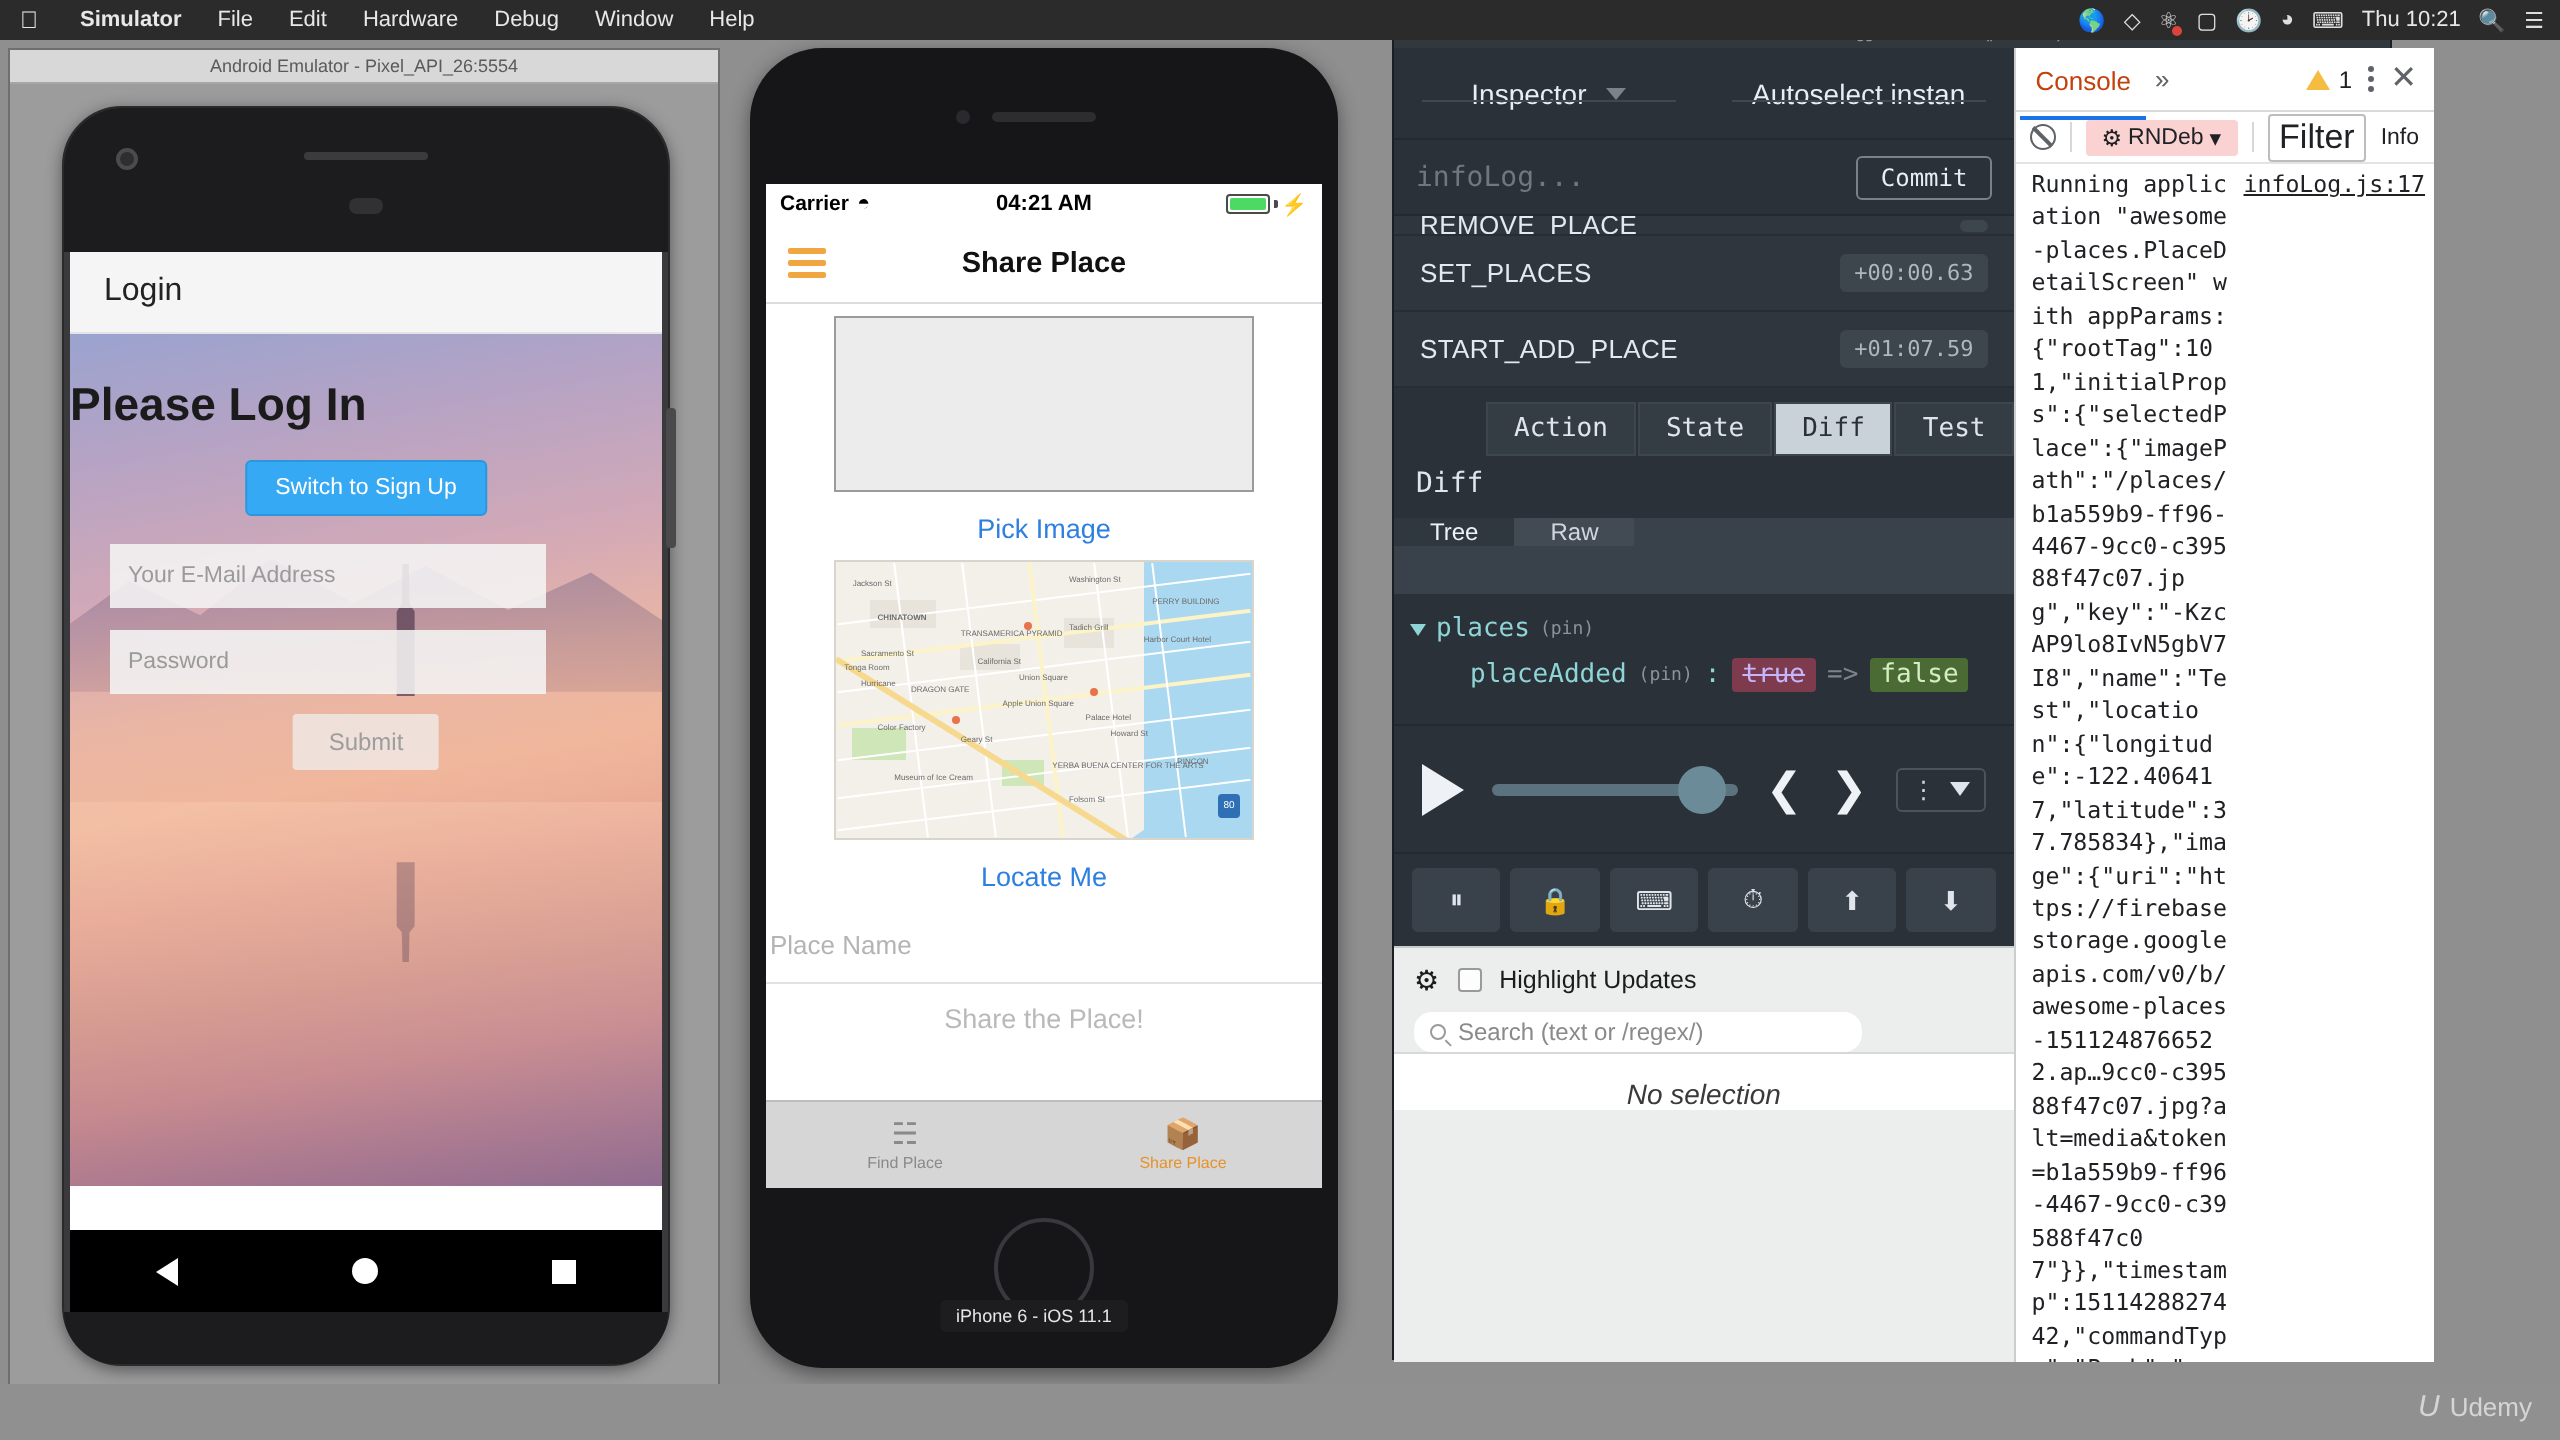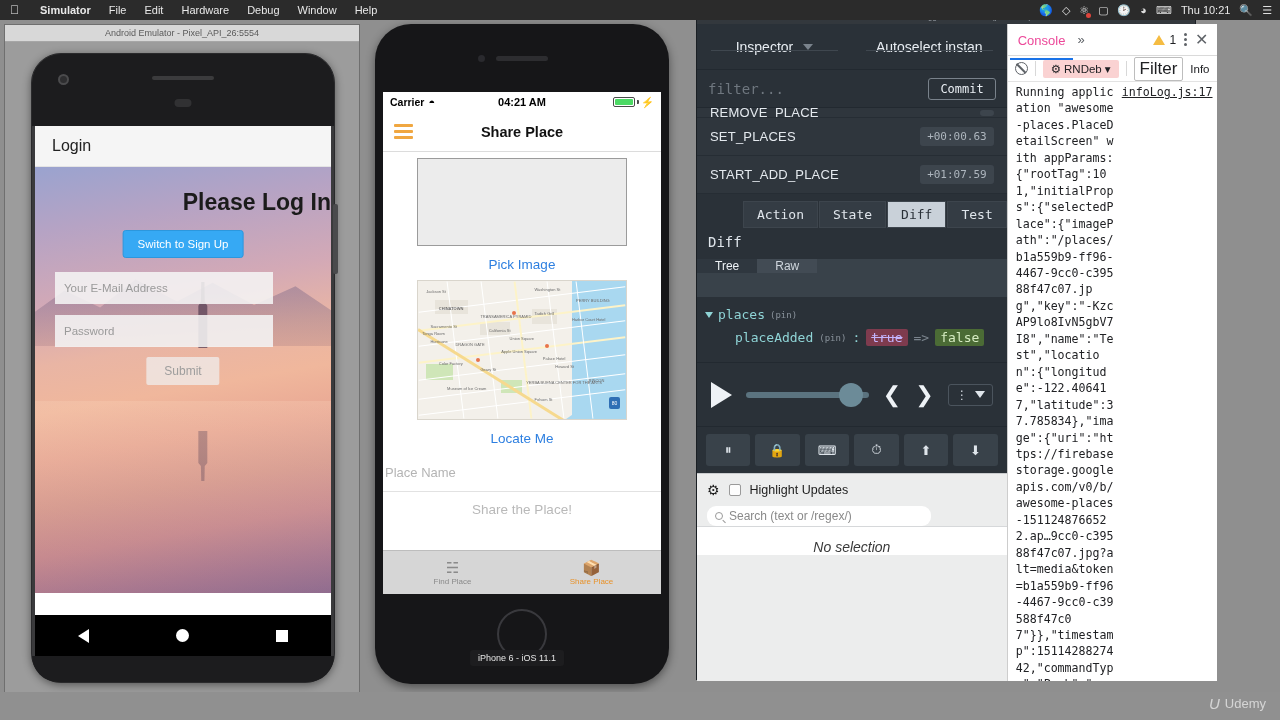--- a/index.html
+++ b/index.html
@@ -96,21 +96,21 @@
     position: absolute; left: 54%; top: 27%; width: 16px; height: 66px;
     background: rgba(90,65,85,.75); clip-path: polygon(40% 0, 60% 0, 62% 30%, 78% 36%, 78% 100%, 22% 100%, 22% 36%, 38% 30%);
   }
   .church-refl {
     position: absolute; left: 54%; top: 62%; width: 16px; height: 50px;
     background: rgba(90,65,85,.45); clip-path: polygon(22% 0, 78% 0, 78% 64%, 62% 70%, 60% 100%, 40% 100%, 38% 70%, 22% 64%);
   }
   .water-shine { position: absolute; left: 0; right: 0; top: 55%; bottom: 0;
                  background: linear-gradient(180deg, rgba(255,225,200,.20), rgba(160,110,120,.15)); }
   .login-title {
-    position: absolute; left: 0; right: 0; top: 22px; text-align: right;
+    position: absolute; left: 0; right: 0; top: 22px; text-align: left;
     font-size: 23px; font-weight: bold; color: #1b1b1b;
   }
   .signup-btn {
     position: absolute; left: 50%; transform: translateX(-50%); top: 63px;
     background: #36a9f4; color: #fff; font-size: 11.5px; padding: 7px 14px;
     border-radius: 3px; border: 1px solid #2c97dd;
   }
   .and-input {
     position: absolute; left: 20px; width: 218px; height: 32px;
     background: rgba(245,245,245,.87); color: #9a9a9a; font-size: 11.5px;
@@ -287,21 +287,21 @@
                 background: #9a9a9a; transform: rotate(45deg); }
   .no-sel { background: #fff; border-top: 1px solid #d6d8da; margin: 0 -10px; flex: 1;
             display: flex; align-items: flex-start; justify-content: center; padding-top: 12px;
             font-size: 14px; font-style: italic; color: #3a3a3a; }
 
   
   .console-pane { width: 265px; background: #fff; display: flex; flex-direction: column;
                   border-left: 1px solid #cdcdcd; }
   .con-tabs { height: 32px; display: flex; align-items: center; border-bottom: 1px solid #dadada;
               padding-left: 10px; gap: 12px; }
-  .con-tab { font-size: 13px; color: #ec4899; position: relative; padding: 7px 0 6px; }
+  .con-tab { font-size: 13px; color: #c2410c; position: relative; padding: 7px 0 6px; }
   .con-tab.active::after { content: ""; position: absolute; left: -8px; right: -8px; bottom: -6px;
                            height: 2px; background: #1a73e8; }
   .chev2 { color: #5f6368; font-size: 13px; }
   .con-right { margin-left: auto; display: flex; align-items: center; gap: 8px; padding-right: 8px; }
   .warn-badge { display: flex; align-items: center; gap: 4px; font-size: 12px; color: #202124; }
   .warn-tri { width: 0; height: 0; border-left: 6px solid transparent; border-right: 6px solid transparent;
               border-bottom: 10px solid #f5bc42; position: relative; }
   .kebab { display: flex; flex-direction: column; gap: 2px; }
   .kebab i { width: 3px; height: 3px; border-radius: 50%; background: #5f6368; }
   .xclose { font-size: 16px; color: #5f6368; line-height: 1; }
@@ -517,21 +517,21 @@
           <div class="seg">
             <span>Inspector</span>
             <span class="caret-dn"></span>
           </div>
           <div class="seg">
             <span>Autoselect instan</span>
           </div>
         </div>
 
         <div class="filter-row">
-          <span class="filter-ph">filter...</span>
+          <span class="filter-ph">infoLog...</span>
           <span class="commit-btn">Commit</span>
         </div>
 
         <div class="action-list">
           <div class="action-item clipped">
             <span class="action-name">REMOVE_PLACE</span>
             <span class="action-time"></span>
           </div>
           <div class="action-item">
             <span class="action-name">SET_PLACES</span>

